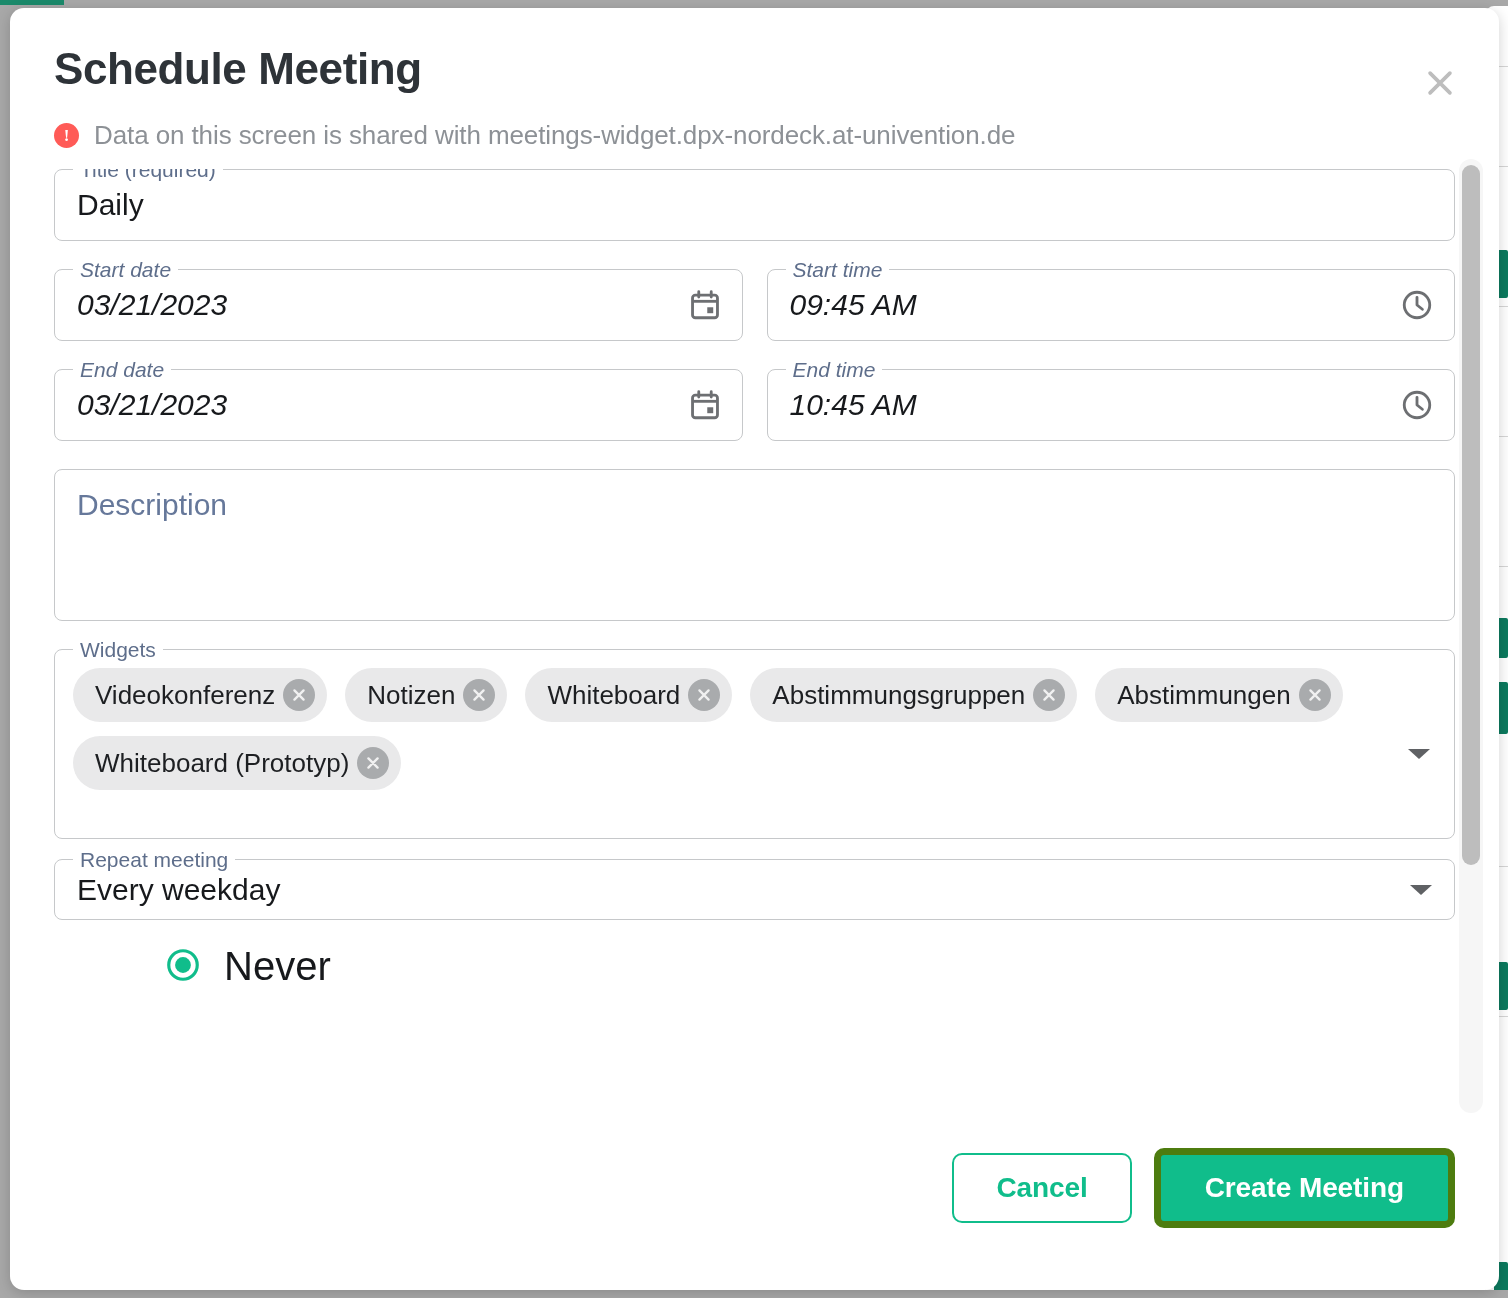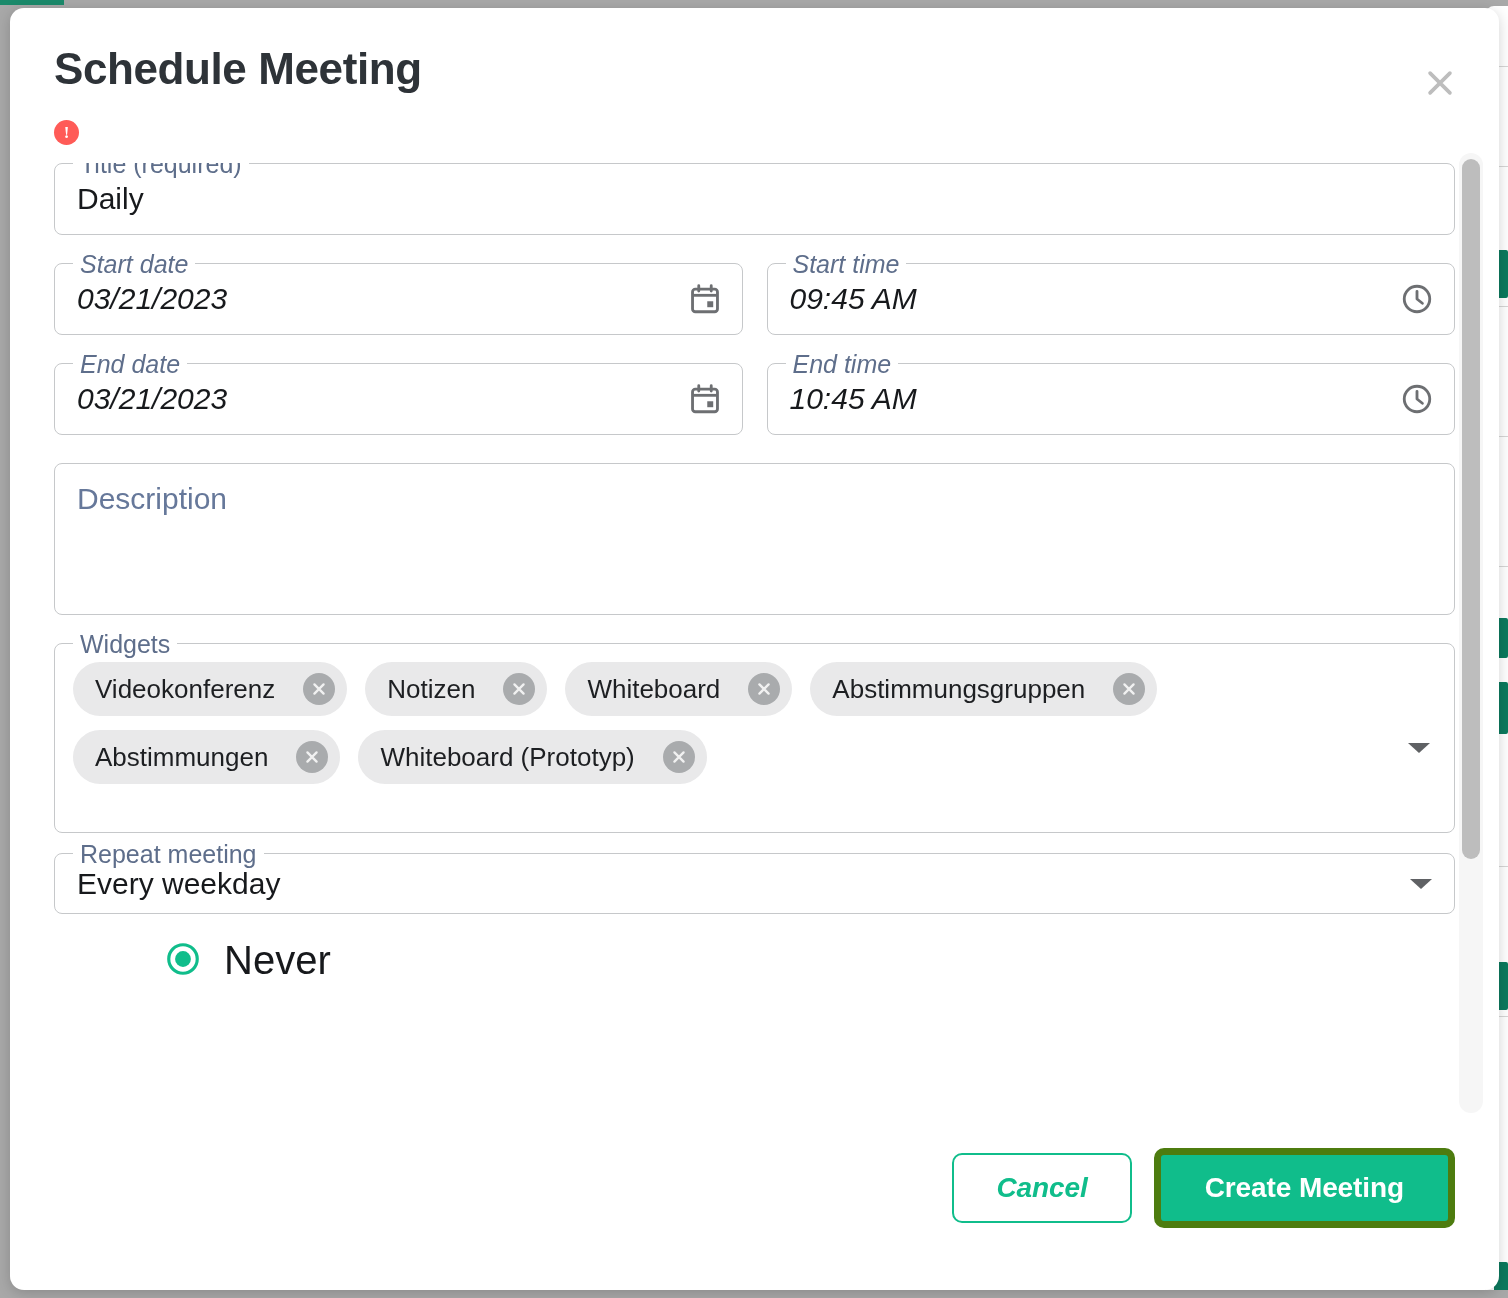--- a/index.html
+++ b/index.html
@@ -133,21 +133,21 @@
     border: 1px solid #c6c8ca;
     border-radius: 8px;
     background: #fff;
   }
   .field > .legend {
     position: absolute;
     top: -11px;
     left: 18px;
     padding: 0 7px;
     background: #fff;
-    font-size: 25px;
+    font-size: 21px;
     color: #5e6e8b;
     line-height: 22px;
     white-space: nowrap;
   }
   .field .value {
     font-size: 30px;
     color: #17191c;
     padding: 0 22px;
     display: flex;
     align-items: center;
@@ -177,21 +177,21 @@
   
   #widgets-field { margin-top: 28px; padding: 18px 60px 18px 18px; min-height: 190px; }
   #chips {
     display: flex;
     flex-wrap: wrap;
     gap: 14px 18px;
   }
   .chip {
     display: inline-flex;
     align-items: center;
-    gap: 28px;
+    gap: 8px;
     height: 54px;
     padding: 0 12px 0 22px;
     border-radius: 27px;
     background: #e9e9ea;
     font-size: 26px;
     color: #1d1f22;
     cursor: default;
     white-space: nowrap;
   }
   .chip .chip-x {
@@ -272,21 +272,20 @@
     font-weight: bold;
     cursor: pointer;
     letter-spacing: -0.1px;
     font-family: "Liberation Sans", sans-serif;
   }
   #cancel-button {
     background: #fff;
     color: #10bd8b;
     border: 2px solid #10bd8b;
     padding: 17px 42px;
-    font-style: italic;
   }
   #create-meeting-button {
     background: #10bd8b;
     color: #fff;
     border: 7px solid #4d7c0f;
     padding: 17px 44px;
   }
 </style>
 </head>
 <body>
@@ -316,20 +315,21 @@
     <div id="dialog-title">Schedule Meeting</div>
 
     <button id="close-button" aria-label="Close">
       <svg width="34" height="34" viewBox="0 0 24 24">
         <path d="M5 5 L19 19 M19 5 L5 19" stroke="#bdbdbd" stroke-width="2.6" stroke-linecap="round" fill="none"></path>
       </svg>
     </button>
 
     <div id="share-notice">
       <span class="warn">!</span>
+      <span class="txt">Data on this screen is shared with meetings-widget.dpx-nordeck.at-univention.de</span>
     </div>
   </div>
 
   <div id="modal-body">
     <div id="form-scroll">
 
       <div class="field" id="title-field">
         <span class="legend">Title (required)</span>
         <div class="value">Daily</div>
       </div>

